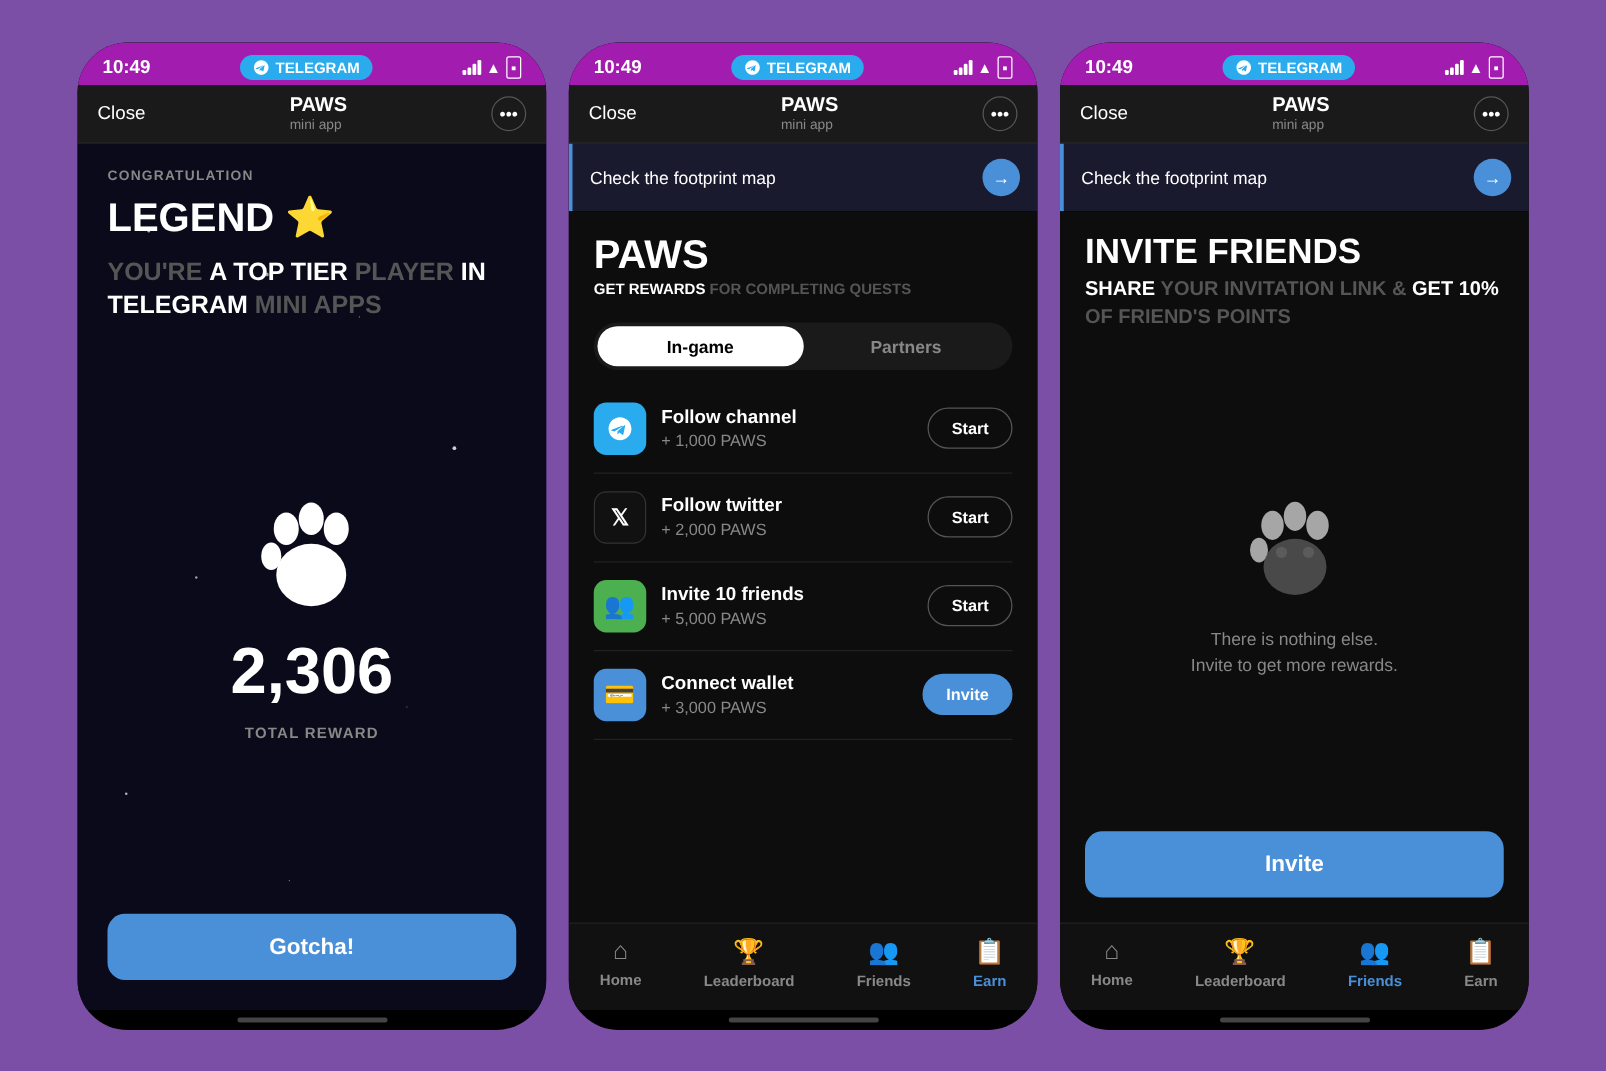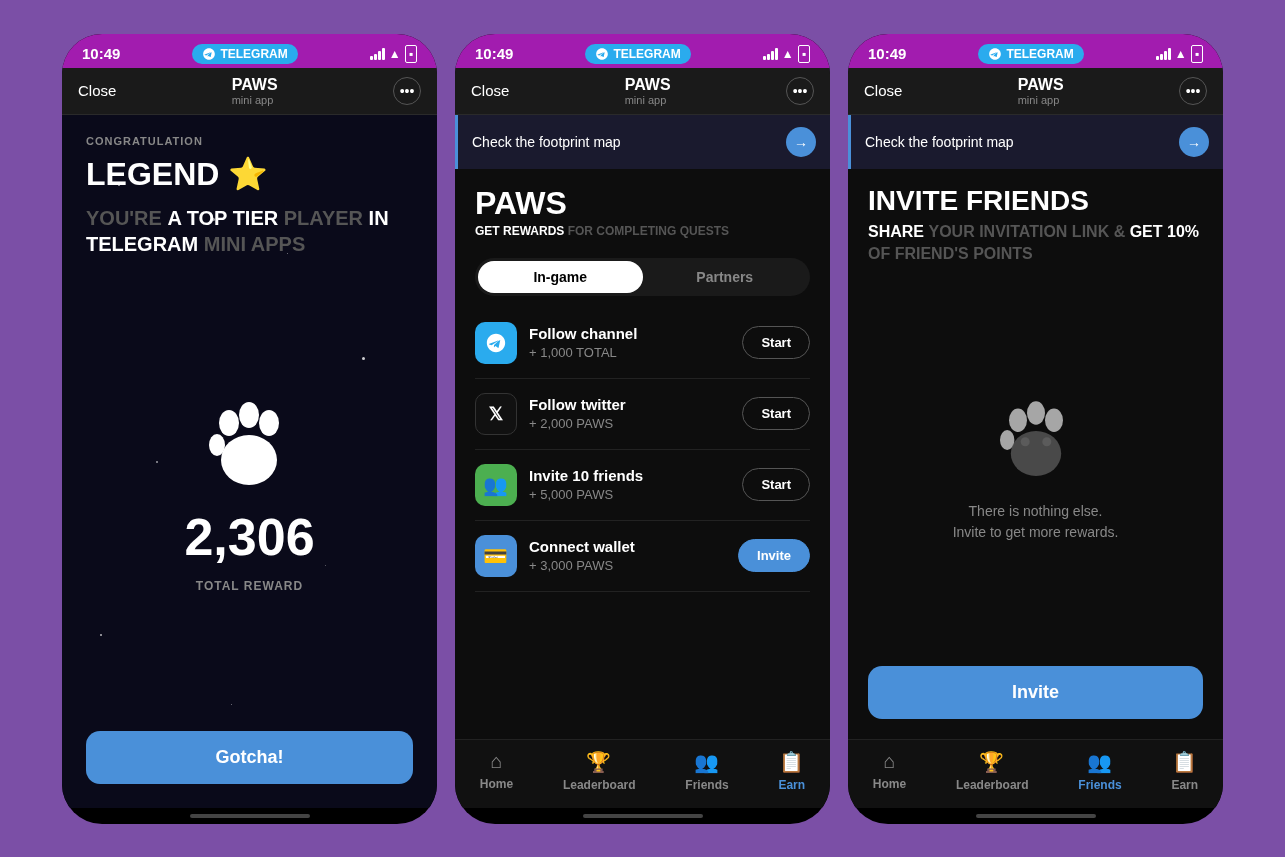--- a/index.html
+++ b/index.html
@@ -554,21 +554,21 @@
     <div class="task-list">
 
       <div class="task-item">
         <div class="task-icon telegram-bg">
           <svg width="22" height="22" viewBox="0 0 24 24" fill="white">
             <path d="M12 2C6.48 2 2 6.48 2 12s4.48 10 10 10 10-4.48 10-10S17.52 2 12 2zm4.64 6.8l-1.69 7.96c-.12.56-.46.7-.93.43l-2.57-1.89-1.24 1.19c-.14.13-.25.25-.51.25l.18-2.6 4.73-4.27c.21-.18-.04-.28-.32-.1L7.17 14.5 4.63 13.7c-.55-.17-.56-.55.12-.81l8.96-3.46c.46-.17.86.11.93.37z"></path>
           </svg>
         </div>
         <div class="task-info">
           <div class="task-name">Follow channel</div>
-          <div class="task-reward">+ 1,000 TOTAL</div>
+          <div class="task-reward">+ 1,000 PAWS</div>
         </div>
         <button class="task-btn">Start</button>
       </div>
 
       <div class="task-item">
         <div class="task-icon x-bg">
           <span style="font-size:18px;font-weight:800;color:#fff;font-family:serif;">𝕏</span>
         </div>
         <div class="task-info">
           <div class="task-name">Follow twitter</div>

